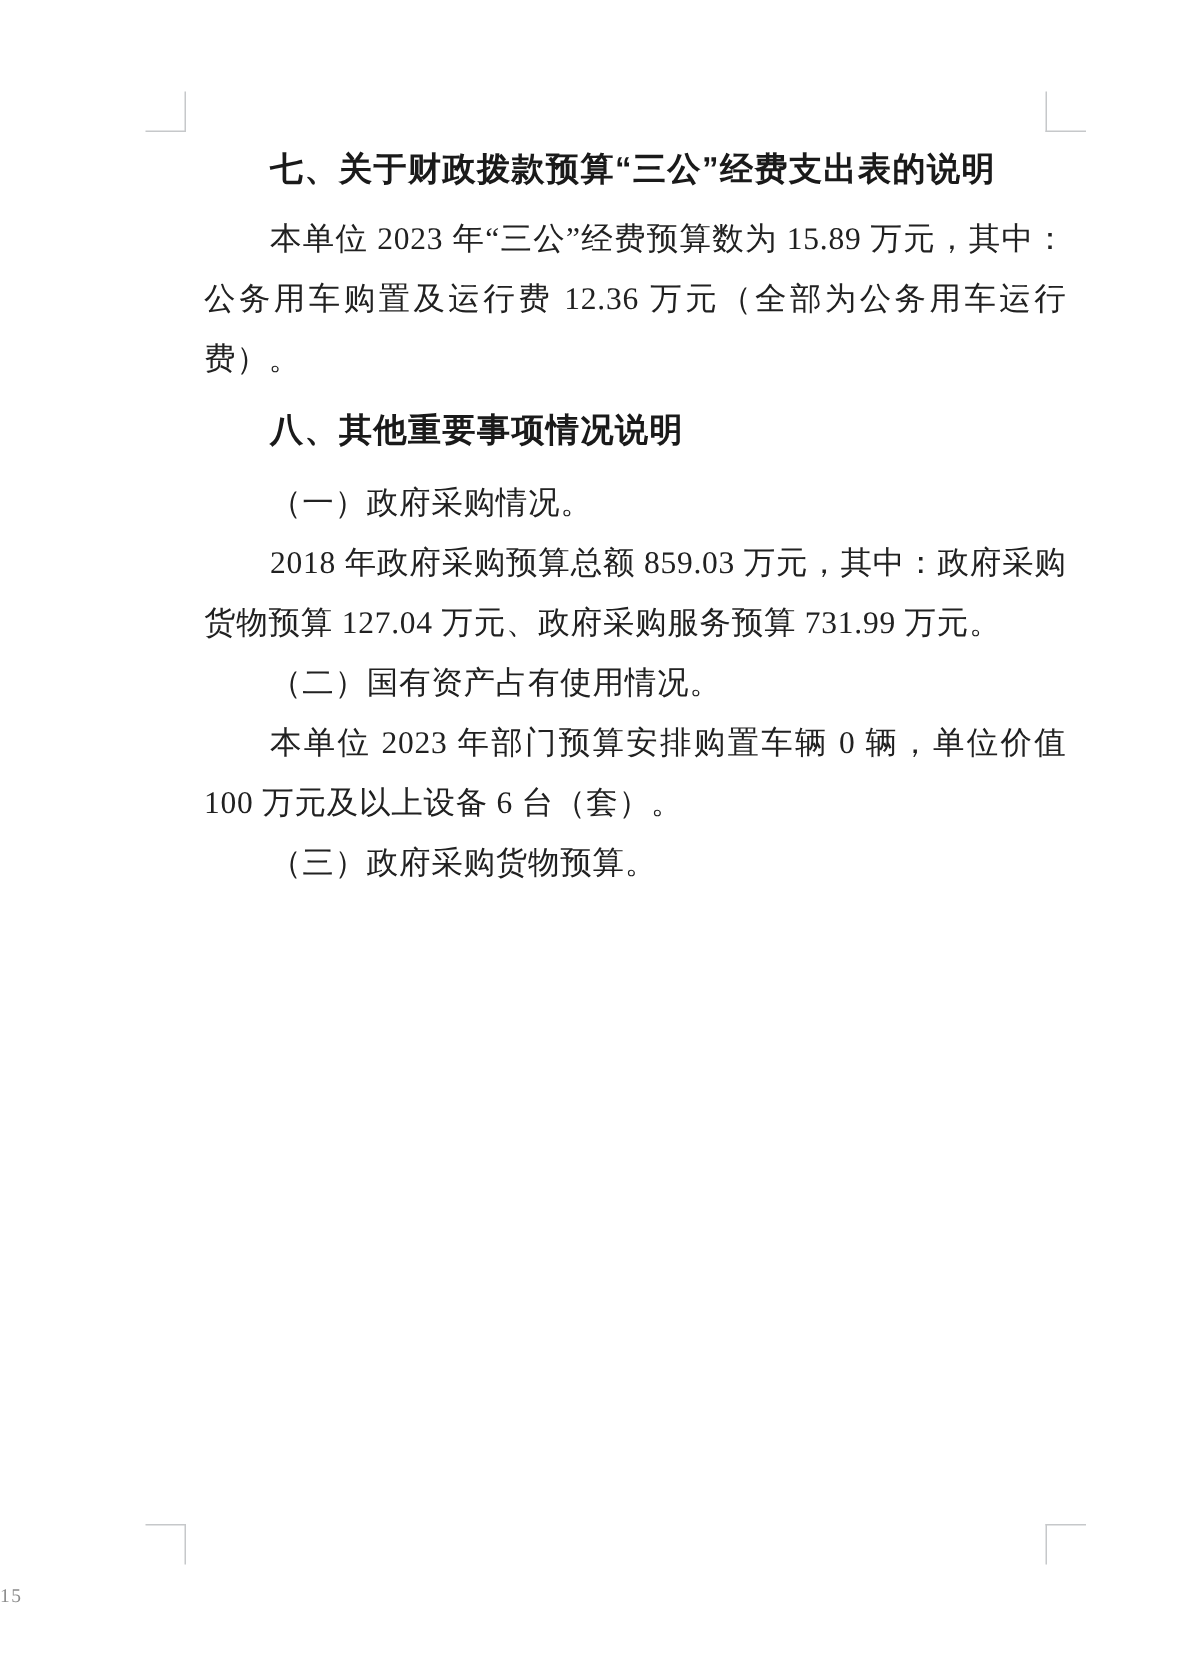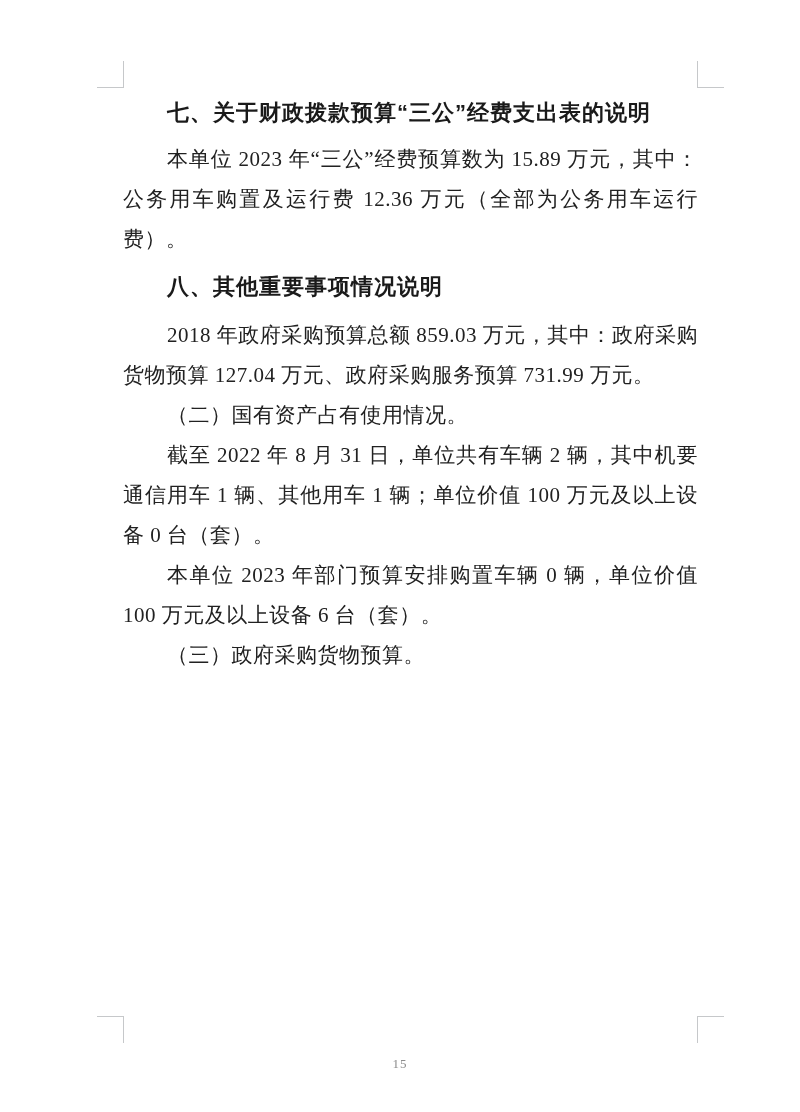--- a/index.html
+++ b/index.html
@@ -23,21 +23,21 @@
     height: 26px;
   }
   .crop-tl { left: 97px;  top: 61px;   border-right: 1px solid #c6c8ca; border-bottom: 1px solid #c6c8ca; }
   .crop-tr { left: 697px; top: 61px;   border-left: 1px solid #c6c8ca;  border-bottom: 1px solid #c6c8ca; }
   .crop-bl { left: 97px;  top: 1016px; border-right: 1px solid #c6c8ca; border-top: 1px solid #c6c8ca; }
   .crop-br { left: 697px; top: 1016px; border-left: 1px solid #c6c8ca;  border-top: 1px solid #c6c8ca; }
 
   
   .content {
     position: absolute;
-    left: 123px;
+    left: 136px;
     top: 93px;
     width: 575px;
   }
   .heading {
     font-family: "Liberation Sans", "DejaVu Sans", sans-serif;
     font-weight: bold;
     font-size: 22px;
     line-height: 40px;
     color: #1a1a1a;
     text-indent: 44px;
@@ -60,21 +60,20 @@
     line-height: 40px;
     margin: 0;
     text-indent: 44px;
     letter-spacing: 0.5px;
   }
   .page-number {
     position: absolute;
     left: 0;
     width: 800px;
     top: 1056px;
-    text-align: center;
     font-size: 13px;
     color: #8c8c8c;
     letter-spacing: 1px;
   }
 </style>
 </head>
 <body>
 
 <div class="page">
 
@@ -84,26 +83,26 @@
   <div class="crop crop-br"></div>
 
   <div class="content">
 
     <h2 class="heading h7">七、关于财政拨款预算“三公”经费支出表的说明</h2>
 
     <p class="para">本单位 2023 年“三公”经费预算数为 15.89 万元，其中：公务用车购置及运行费 12.36 万元（全部为公务用车运行费）。</p>
 
     <h2 class="heading h8">八、其他重要事项情况说明</h2>
 
+    <p class="subheading">（一）政府采购情况。</p>
 
     <p class="para">2018 年政府采购预算总额 859.03 万元，其中：政府采购货物预算 127.04 万元、政府采购服务预算 731.99 万元。</p>
 
     <p class="subheading">（二）国有资产占有使用情况。</p>
 
-    <p class="para">截至 2022 年 8 月 31 日，单位共有车辆 2 辆，其中机要通信用车 1 辆、其他用车 1 辆；单位价值 100 万元及以上设备 0 台（套）。</p>
 
     <p class="para">本单位 2023 年部门预算安排购置车辆 0 辆，单位价值 100 万元及以上设备 6 台（套）。</p>
 
     <p class="subheading">（三）政府采购货物预算。</p>
 
 
   </div>
 
   <div class="page-number">15</div>
 

